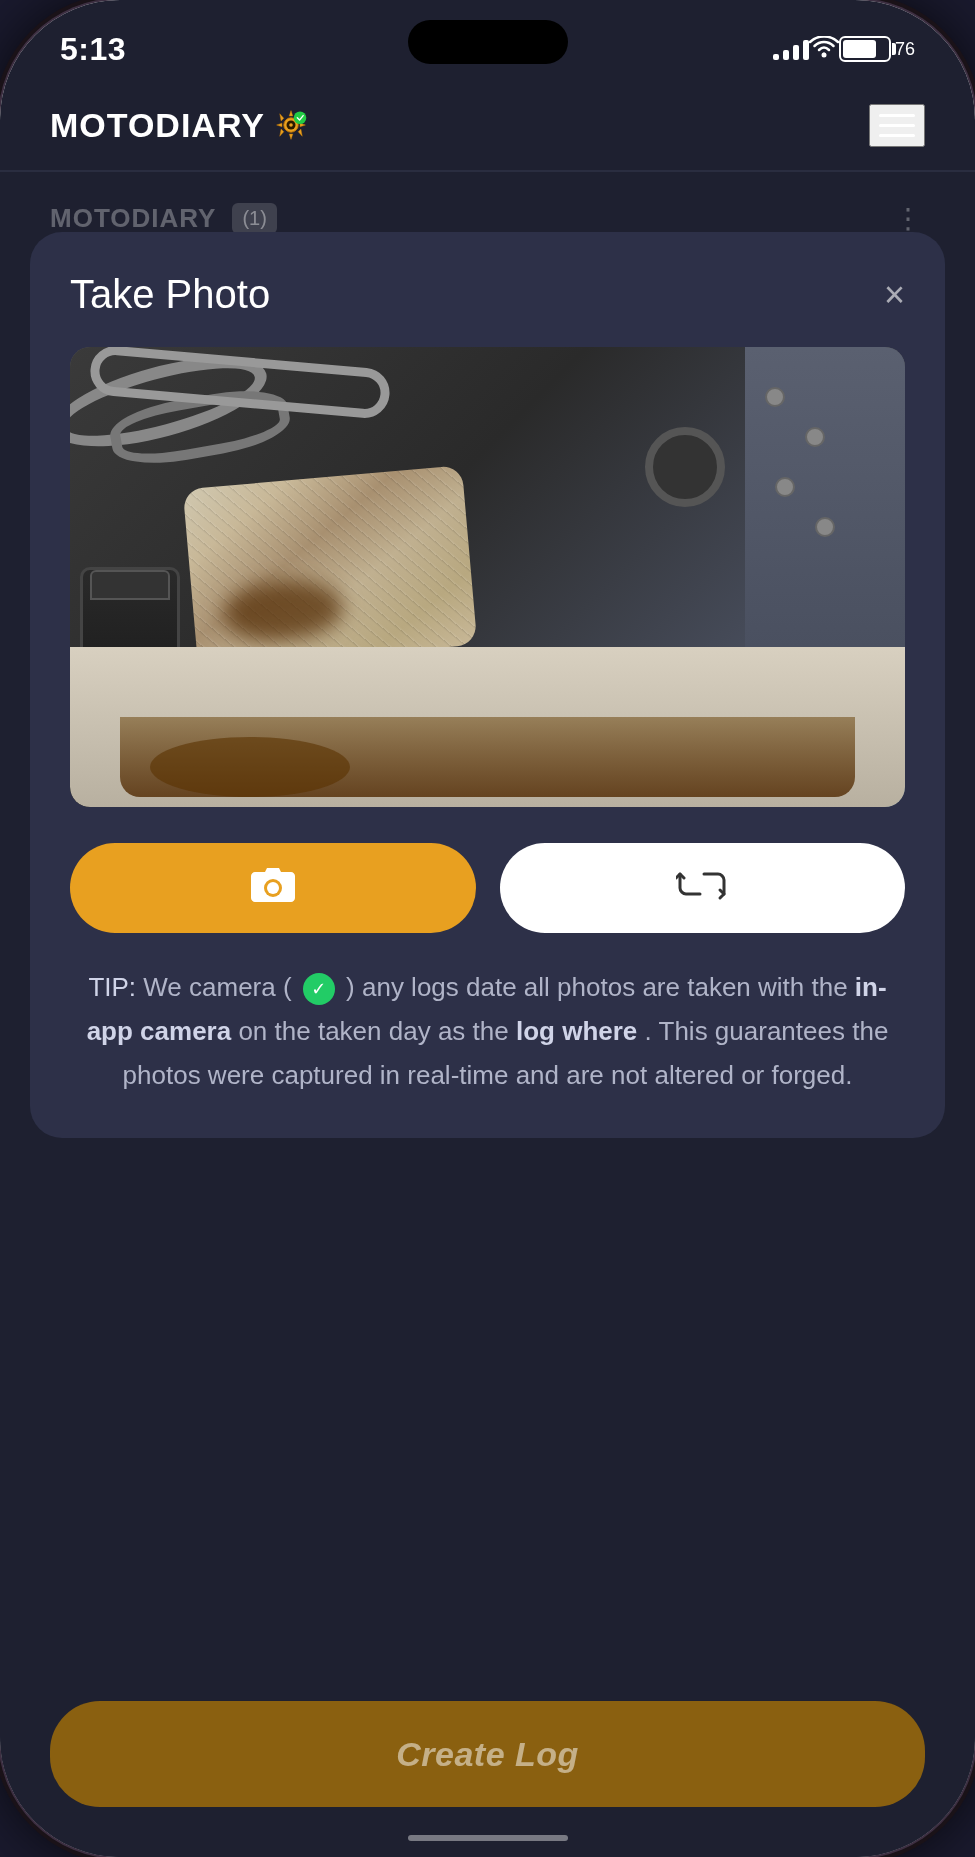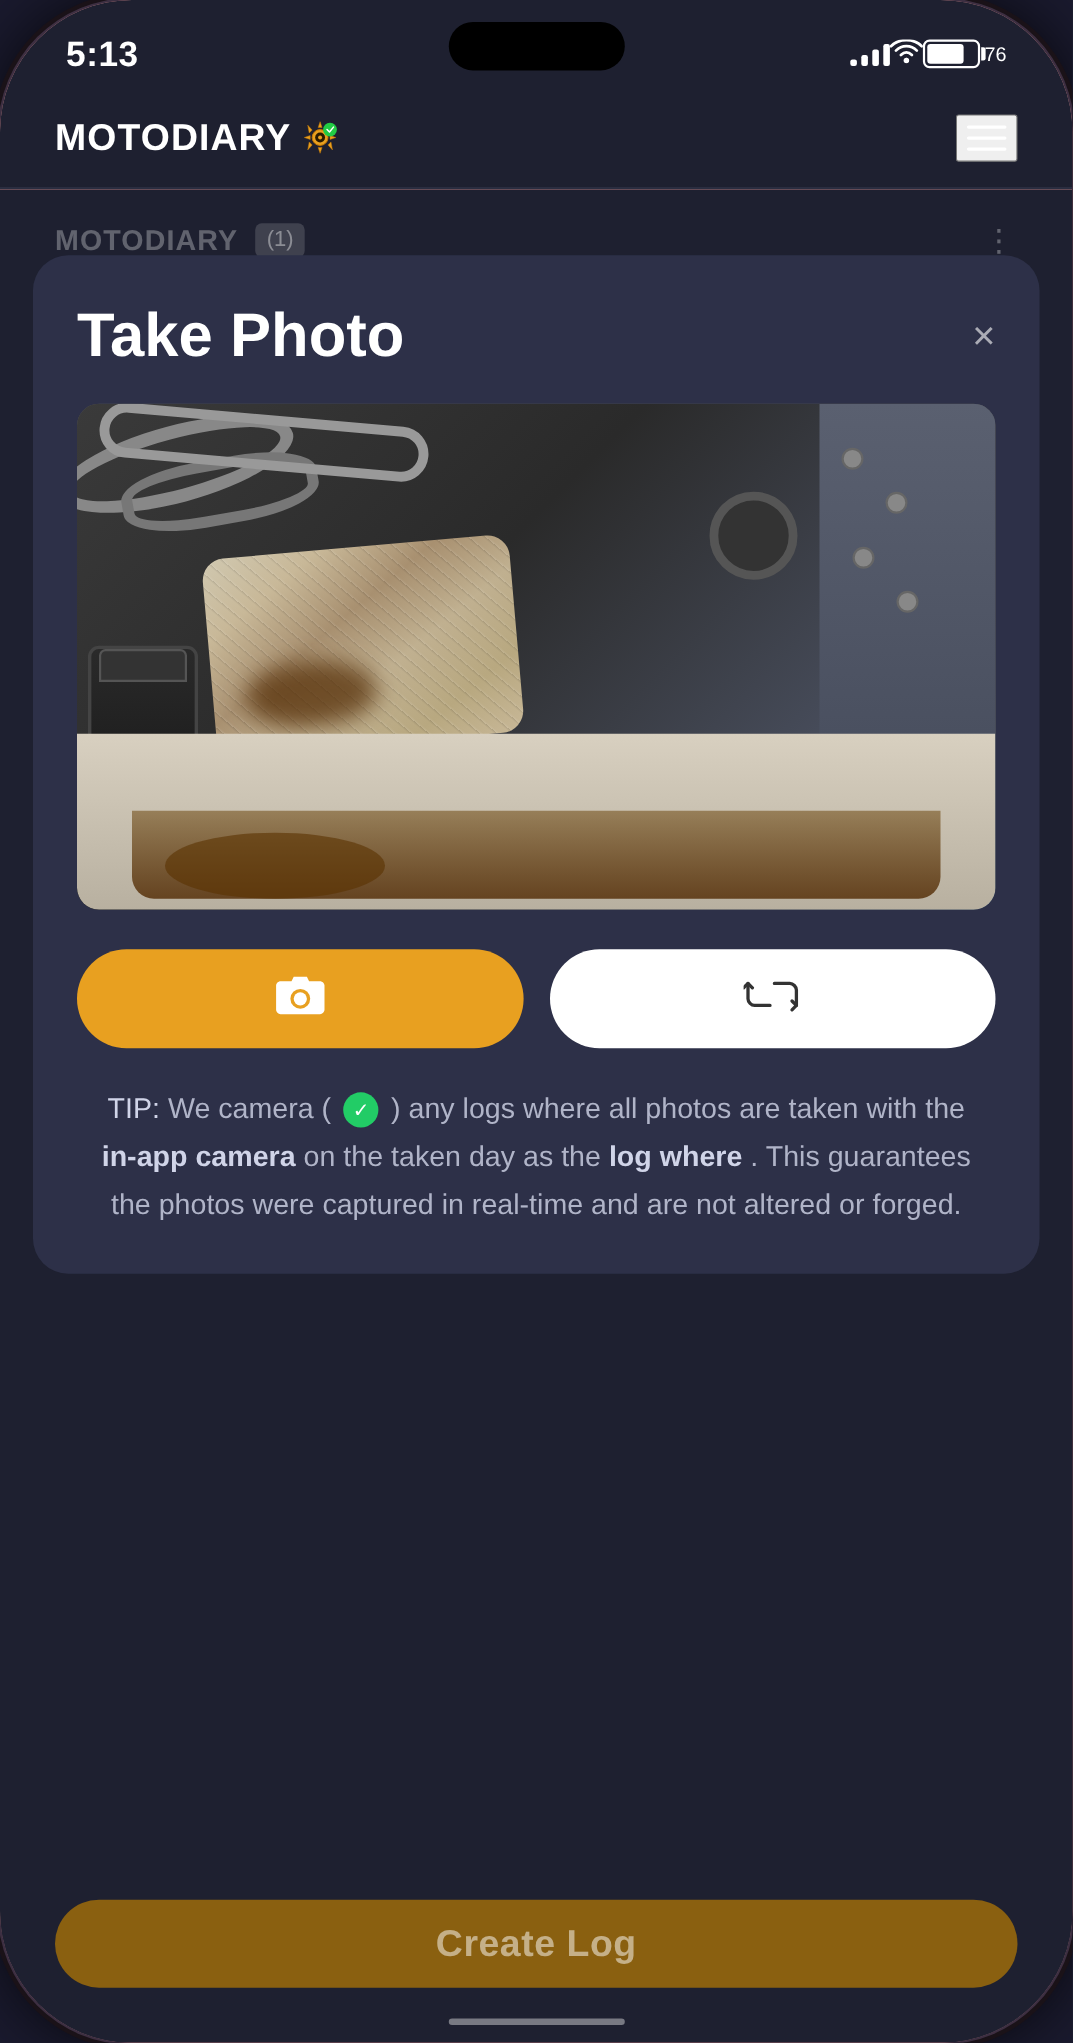--- a/index.html
+++ b/index.html
@@ -47,21 +47,21 @@
       top: 380px;
       width: 10px;
       height: 140px;
       background: #3d2f42;
       border-radius: 0 4px 4px 0;
     }
 
     .phone-inner {
       width: 100%;
       height: 100%;
-      background: #fca5a5;
+      background: #ffffff;
       border-radius: 116px;
       overflow: hidden;
       position: relative;
       display: flex;
       flex-direction: column;
     }
 
     
     .status-bar {
       display: flex;
@@ -284,22 +284,22 @@
     }
 
     .modal-header {
       display: flex;
       justify-content: space-between;
       align-items: center;
       margin-bottom: 30px;
     }
 
     .modal-title {
-      font-size: 56px;
-      font-weight: 700;
+      font-size: 40px;
+      font-weight: 400;
       color: #fff;
     }
 
     .modal-close {
       font-size: 36px;
       color: rgba(255,255,255,0.6);
       cursor: pointer;
       line-height: 1;
     }
 
@@ -571,29 +571,30 @@
       position: absolute;
       bottom: 0;
       left: 0;
       right: 0;
       padding: 30px 50px 50px;
       background: linear-gradient(transparent, #1e2030 40%);
     }
 
     .create-log-btn {
       width: 100%;
-      height: 80px;
+      height: 106px;
       background: #8a6010;
       border: none;
       border-radius: 50px;
       font-size: 34px;
       font-weight: 600;
       color: rgba(255,255,255,0.5);
       cursor: not-allowed;
       letter-spacing: 0.5px;
+      font-style: italic;
     }
 
     
     .home-indicator {
       position: absolute;
       bottom: 16px;
       left: 50%;
       transform: translateX(-50%);
       width: 160px;
       height: 6px;
@@ -745,21 +746,21 @@
             </span>
           </button>
         </div>
 
         <div class="tip-text">
           <span class="tip-label">TIP:</span>
           <span> We camera (</span>
           <span class="verify-badge">
             <span class="verify-check">✓</span>
           </span>
-          <span>) any logs where all photos are taken with the </span>
+          <span>) any logs date all photos are taken with the </span>
           <span class="tip-bold">in-app camera</span>
           <span> on the taken day as the </span>
           <span class="tip-bold">log where</span>
           <span>. This guarantees the photos were captured in real-time and are not altered or forged.</span>
         </div>
 
       </div>
 
       <div class="create-log-btn-area">
         <button class="create-log-btn">Create Log</button>

